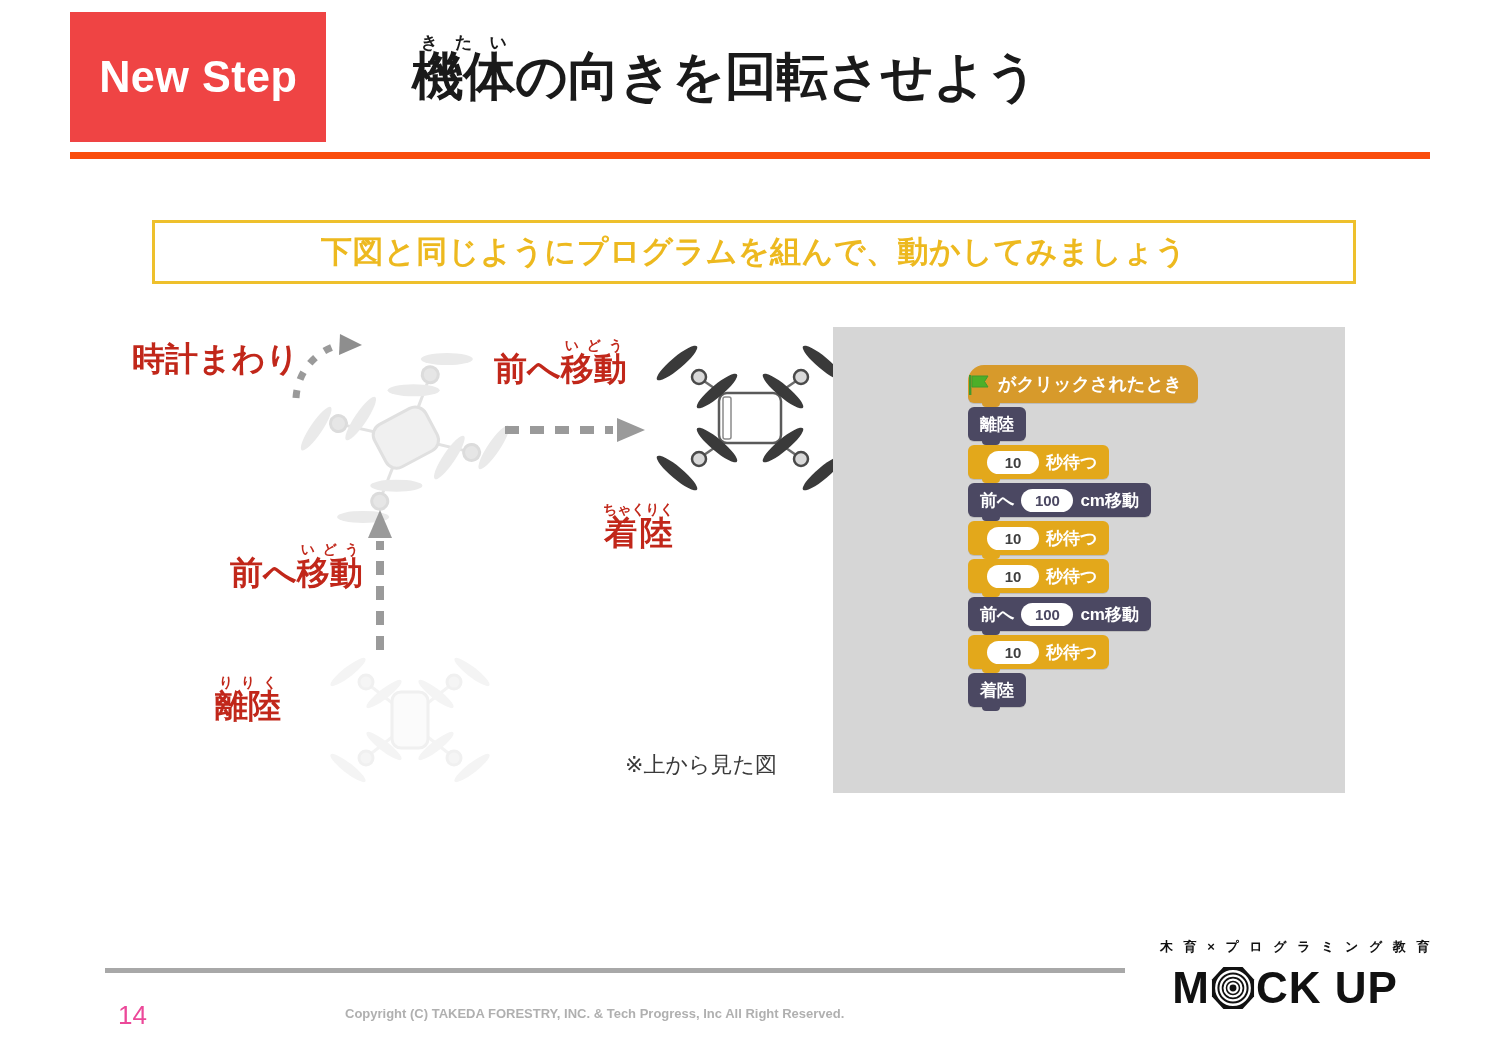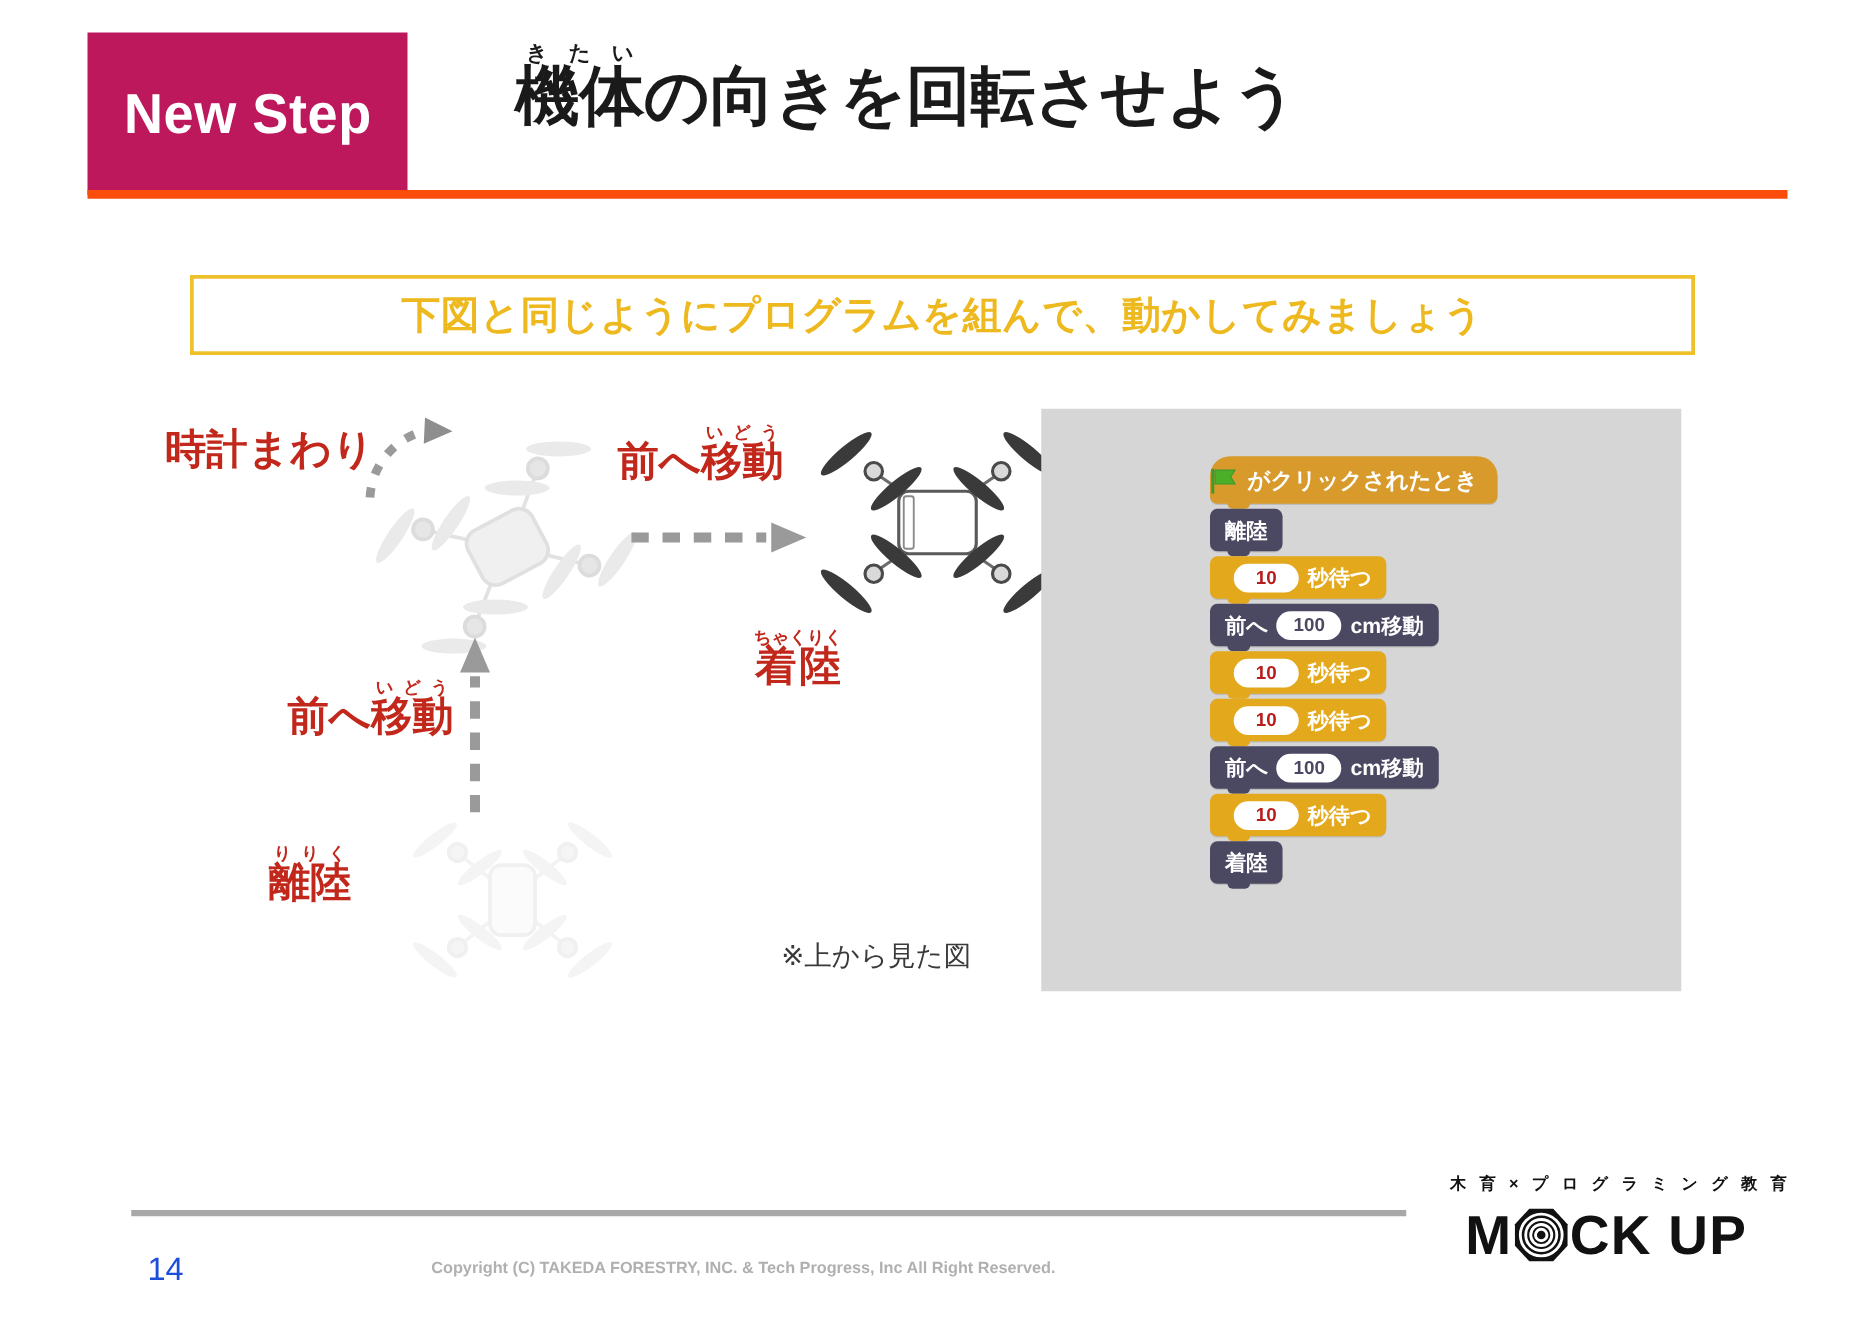--- a/index.html
+++ b/index.html
@@ -8,22 +8,22 @@
     background:#ffffff;
     font-family:"Liberation Sans","DejaVu Sans",sans-serif;
     position:relative;
     overflow:hidden;
     -webkit-font-smoothing:antialiased;
   }
   .slide{position:absolute;inset:0;}
 
   
   .hdr-badge{
-    position:absolute;left:70px;top:26px;width:256px;height:130px;
-    background:#be185d;
+    position:absolute;left:70px;top:12px;width:256px;height:130px;
+    background:#ef4444;
     display:flex;align-items:center;justify-content:center;
   }
   .hdr-badge-label{
     color:#ffffff;font-size:45px;font-weight:bold;letter-spacing:0.5px;
     font-family:"Liberation Sans","DejaVu Sans",sans-serif;
     transform:scaleX(0.96);
   }
   .hdr-title-wrap{
     position:absolute;left:412px;top:34px;height:120px;
     display:flex;align-items:flex-start;
@@ -100,21 +100,21 @@
     height:38px;padding:0 16px 0 0;font-size:18px;color:#fff;
   }
   .blk.motion{background:#4b4862;}
   .blk.control{background:#e3a81b;}
   .blk .oval{
     display:inline-flex;align-items:center;justify-content:center;
     background:#ffffff;color:#4b4862;border-radius:12px;
     height:23px;min-width:36px;padding:0 8px;margin:0 7px;
     font-size:15px;font-weight:bold;
   }
-  .blk.control .oval{color:#b91c1c;}
+  .blk.control .oval{color:#404040;}
   .flag{
     display:inline-block;width:22px;height:20px;margin-right:8px;
     position:relative;top:1px;
   }
   
   .nub{
     position:absolute;left:14px;bottom:-4px;width:18px;height:5px;
     background:inherit;border-radius:0 0 4px 4px;
   }
 
@@ -130,21 +130,21 @@
   }
   .blue-text rt{font-size:14px;color:#ffffff;font-weight:bold;}
 
   
   .footer-rule{
     position:absolute;left:105px;top:968px;width:1020px;height:5px;
     background:#a8a8a8;
   }
   .page-num{
     position:absolute;left:118px;top:1000px;
-    font-size:26px;color:#1d4ed8;font-weight:normal;
+    font-size:26px;color:#ec4899;font-weight:normal;
   }
   .copyright{
     position:absolute;left:345px;top:1006px;
     font-size:13px;color:#b0b0b0;font-weight:bold;white-space:nowrap;
   }
   .logo{position:absolute;left:1160px;top:938px;width:250px;height:85px;}
   .logo-tag{
     font-size:13px;font-weight:bold;color:#111;letter-spacing:3.5px;
     text-align:center;white-space:nowrap;
   }

